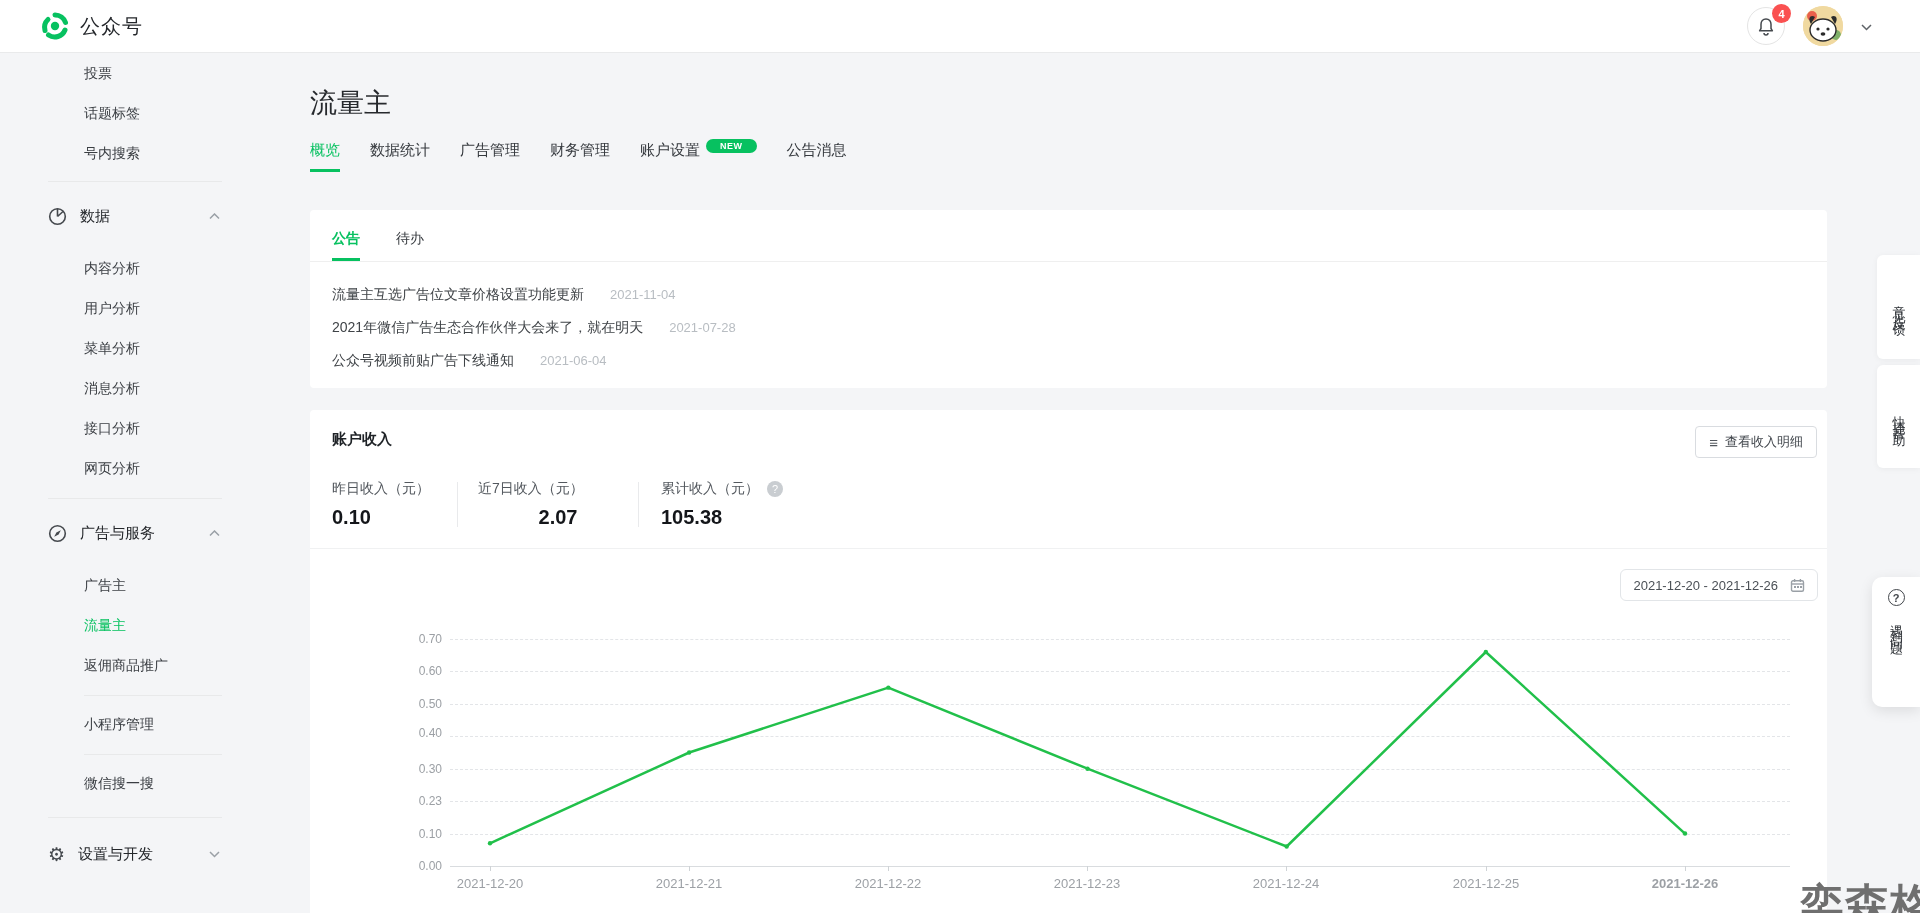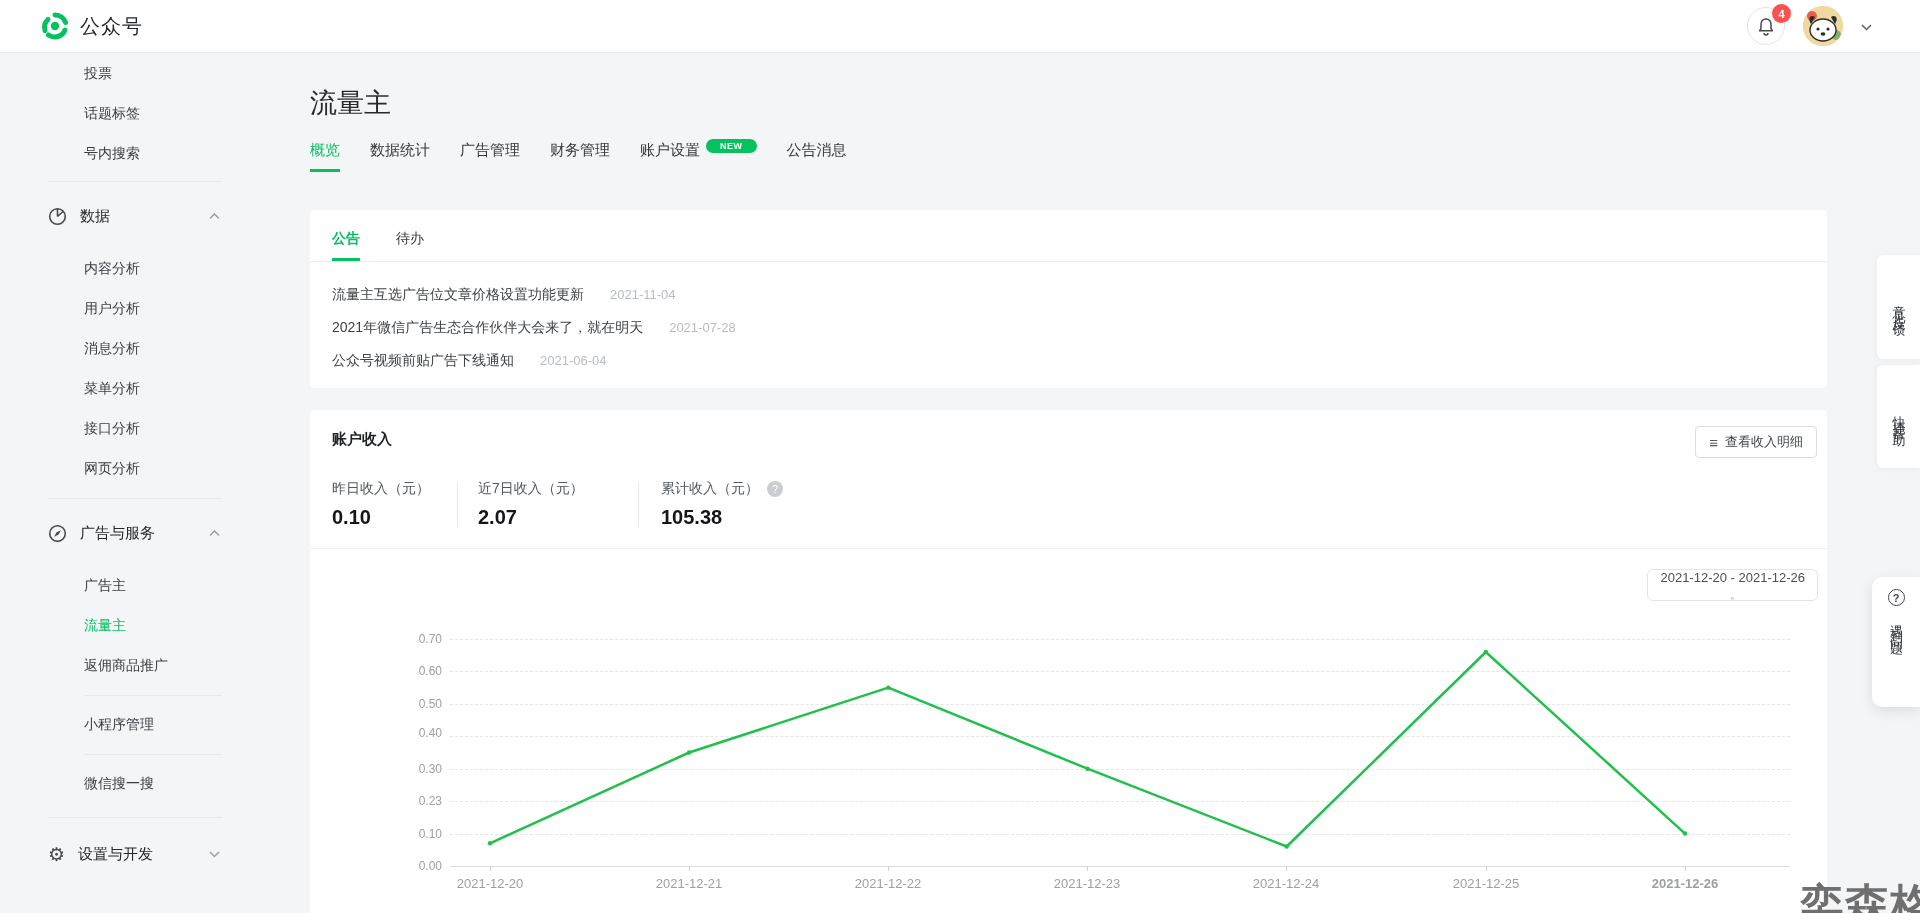--- a/index.html
+++ b/index.html
@@ -63,21 +63,21 @@
   .stat-label { font-size:14px; color:#53585e; display:flex; align-items:center; gap:8px; }
   .stat-value { font-size:20px; font-weight:bold; color:#14161a; margin-top:8px; }
   .stat-sep { width:1px; background:#e9eaec; margin:2px 0; }
   .s1 { width:125px; } .s2 { width:160px; margin-left:20px; } .s3 { margin-left:22px; }
   .help-dot { width:16px; height:16px; border-radius:50%; background:#c9cdd1; color:#fff; font-size:11px;
     display:inline-flex; align-items:center; justify-content:center; cursor:pointer; }
   .inc-div { position:absolute; left:0; top:138px; width:1517px; height:1px; background:#f0f1f2; }
 
   .date-picker { position:absolute; right:9px; top:159px; height:32px; border:1px solid #e2e5e8; border-radius:6px;
     display:flex; align-items:center; gap:12px; padding:0 12px; font-size:13px; color:#4b5056; background:#fff;
-    cursor:pointer; z-index:5;flex-direction:column; }
+    cursor:pointer; z-index:5; }
 
   
   .chart-wrap { position:absolute; left:0; top:150px; width:1517px; height:380px; }
   .gridline { position:absolute; left:140px; width:1340px; height:0; border-top:1px dashed #e3e5e8; }
   .axisline { position:absolute; left:140px; width:1340px; height:1px; background:#d9dcdf; top:306px; }
   .ylab { position:absolute; width:60px; left:72px; text-align:right; font-size:12px; color:#9ca0a5; }
   .xlab { position:absolute; width:120px; text-align:center; top:316px; font-size:13px; color:#9ca0a5; }
   .xtick { position:absolute; width:1px; height:5px; background:#cfd3d6; top:306px; }
   .chart-svg { position:absolute; left:0; top:0; }
 
@@ -157,22 +157,22 @@
     </span>
     <span>数据</span>
     <span class="sec-chevron">
       <svg width="11" height="7" viewBox="0 0 11 7">
           <polyline points="1,5.5 5.5,1 10,5.5" fill="none" stroke="#9aa0a6" stroke-width="1.5"></polyline>
         </svg>
     </span>
   </div>
   <div class="side-sub" style="margin-top:8px;">内容分析</div>
   <div class="side-sub">用户分析</div>
+  <div class="side-sub">菜单分析</div>
   <div class="side-sub">消息分析</div>
-  <div class="side-sub">菜单分析</div>
   <div class="side-sub">接口分析</div>
   <div class="side-sub">网页分析</div>
   <div class="side-div" style="margin-top:10px;"></div>
 
   <div class="side-section" style="margin-top:10px;">
     <span class="sec-icon">
       <svg width="19" height="19" viewBox="0 0 19 19">
           <circle cx="9.5" cy="9.5" r="7.8" fill="none" stroke="#45494e" stroke-width="1.6"></circle>
           <path d="M12.8 6.2 L10.6 10.6 L6.2 12.8 L8.4 8.4 Z" fill="#45494e"></path>
         </svg>
@@ -258,21 +258,21 @@
       <span class="ham">≡</span>
       <span>查看收入明细</span>
     </button>
 
     <div class="stats">
       <div class="stat s1">
         <div class="stat-label">昨日收入（元）</div>
         <div class="stat-value">0.10</div>
       </div>
       <div class="stat-sep"></div>
-      <div class="stat s2" style="padding-left:0;">
+      <div class="stat s2" style="padding-left:0;text-align:center;">
         <div class="stat-label">近7日收入（元）</div>
         <div class="stat-value">2.07</div>
       </div>
       <div class="stat-sep"></div>
       <div class="stat s3">
         <div class="stat-label">
           <span>累计收入（元）</span>
           <span class="help-dot">?</span>
         </div>
         <div class="stat-value">105.38</div>

